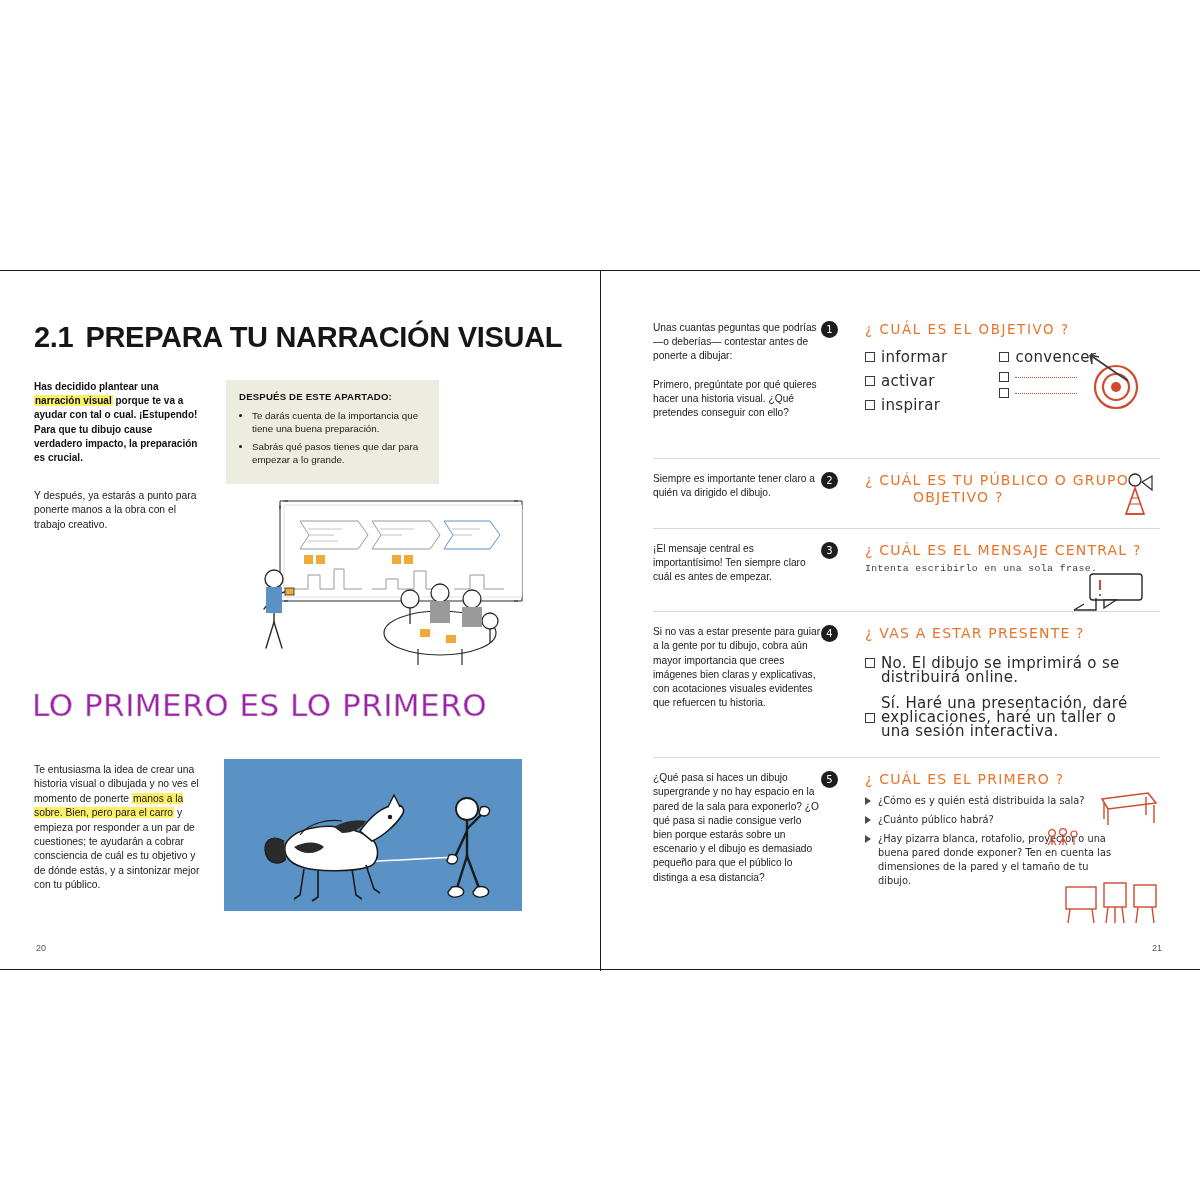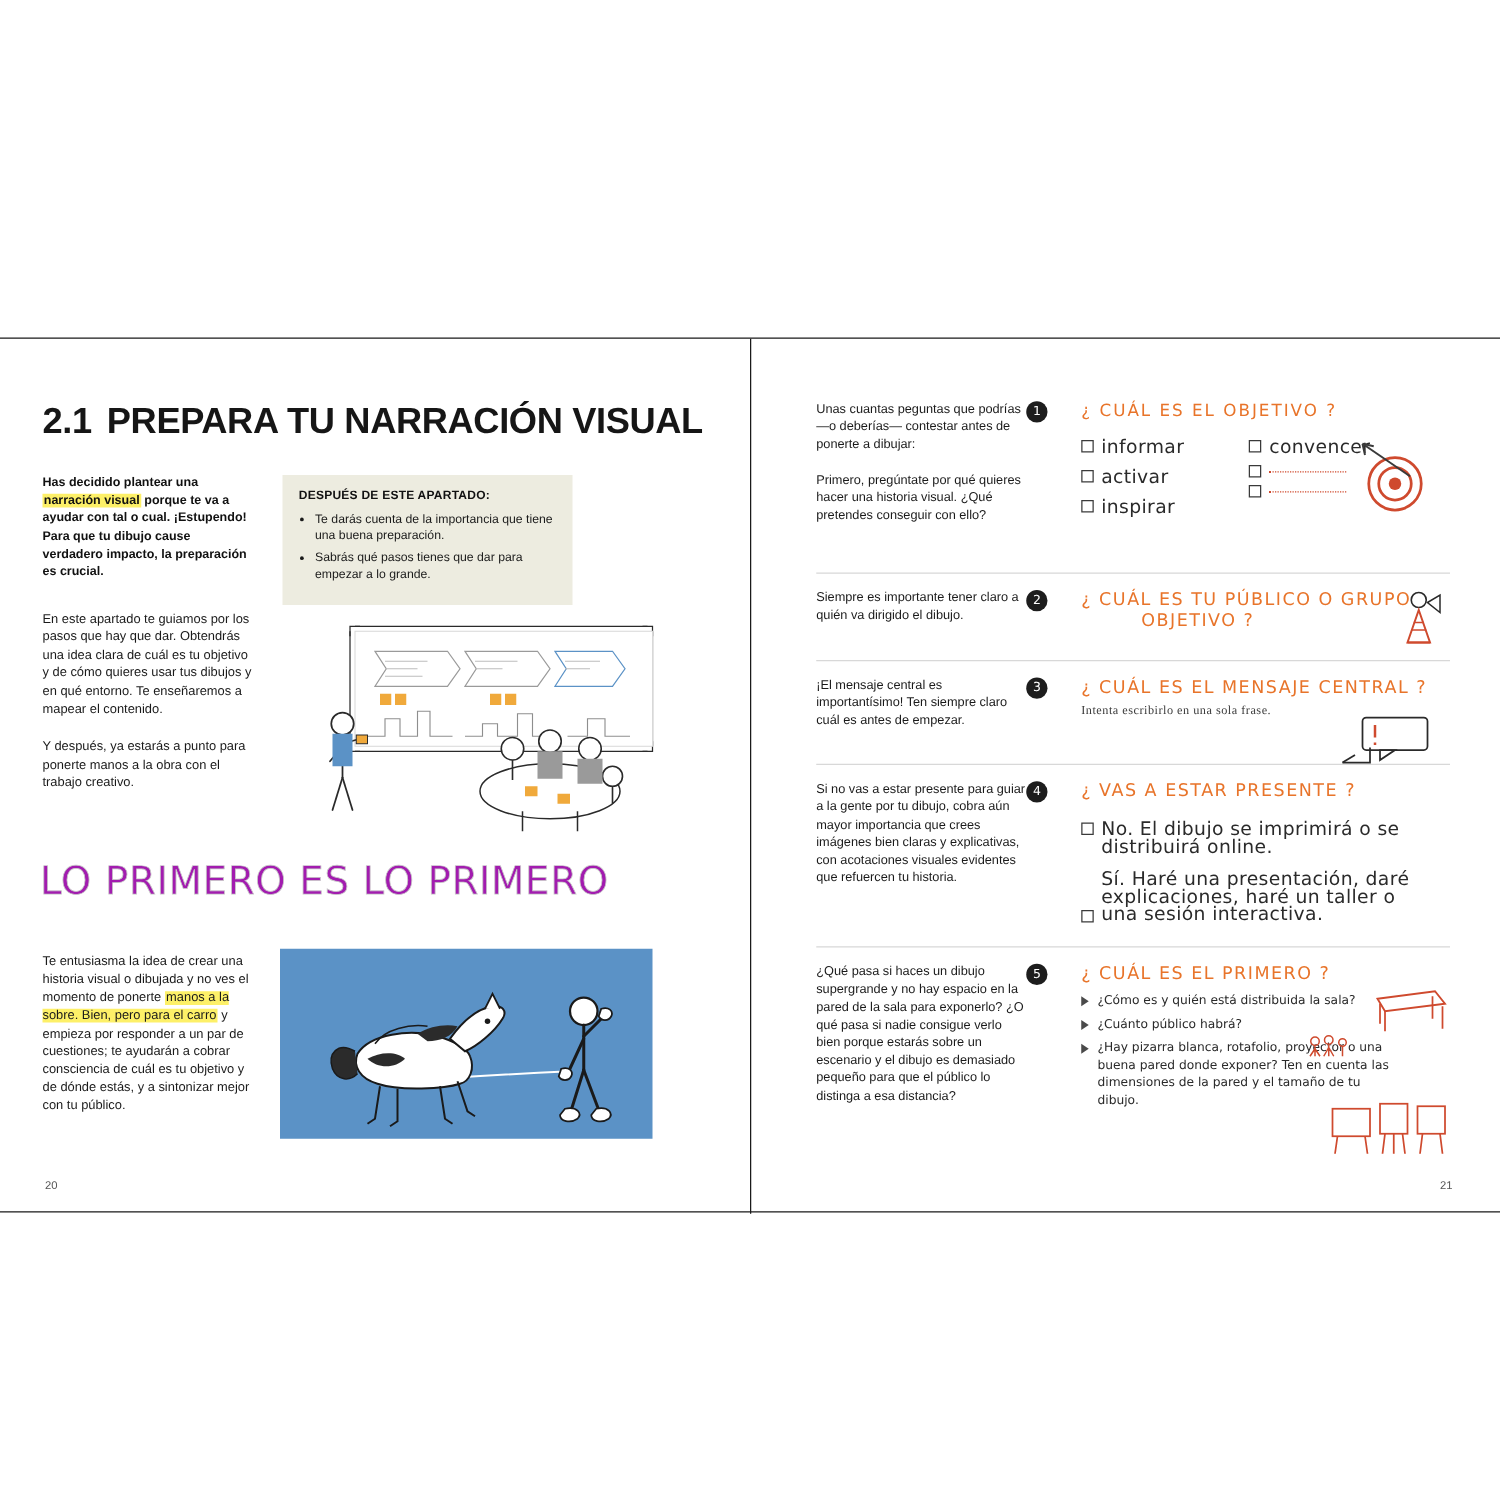--- a/index.html
+++ b/index.html
@@ -59,21 +59,21 @@
   .intro-bold {
     width: 168px;
     font-size: 10px;
     line-height: 14.2px;
     font-weight: bold;
     color: #111;
   }
   .hl { background: #fdf068; padding: 0 1px; }
 
   .callout {
-    width: 232px;
+    width: 213px;
     background: #edece0;
     padding: 11px 7px 13px 13px;
     box-sizing: border-box;
   }
   .callout-title {
     font-size: 9.6px;
     font-weight: bold;
     letter-spacing: 0.2px;
     color: #111;
     margin-bottom: 7px;
@@ -185,21 +185,21 @@
     margin-left: 26px;
     line-height: 17px;
   }
   .q-title.small { font-size: 14px; letter-spacing: 1.2px; }
   .q-sub {
     color: #3a3a3a;
     font-size: 9.8px;
     letter-spacing: 0.4px;
     margin-left: 26px;
     margin-top: 4px;
-    font-family: Liberation Serif, serif;
+    font-family: Liberation Mono, monospace;
   }
 
   .opts { margin-left: 26px; margin-top: 10px; font-size: 15px; color: #2a2a2a;
           font-family: "DejaVu Sans", sans-serif; letter-spacing: 0.3px; }
   .opt { display: flex; align-items: center; gap: 6px; margin-bottom: 6px; }
   .cbx {
     width: 8px; height: 8px;
     border: 1px solid #3a3a3a;
     display: inline-block;
     flex: none;
@@ -251,21 +251,20 @@
       <div class="callout">
         <div class="callout-title">DESPUÉS DE ESTE APARTADO:</div>
         <ul>
           <li>Te darás cuenta de la importancia que tiene una buena preparación.</li>
           <li>Sabrás qué pasos tienes que dar para empezar a lo grande.</li>
         </ul>
       </div>
     </div>
 
     <div class="body-col">
-      <p>En este apartado te guiamos por los pasos que hay que dar. Obtendrás una idea clara de cuál es tu objetivo y de cómo quieres usar tus dibujos y en qué entorno. Te enseñaremos a mapear el contenido.</p>
       <p>Y después, ya estarás a punto para ponerte manos a la obra con el trabajo creativo.</p>
     </div>
 
     <div class="illu-1">
       <svg width="340" height="190" viewBox="0 0 340 190">
 
         <g stroke="#2a2a2a" stroke-width="1" fill="none">
           <path d="M58 28 l0 -8 l8 0"></path>
             <path d="M300 28 l0 -8 l-8 0"></path>
           <path d="M58 112 l0 8 l8 0"></path>
@@ -494,21 +493,21 @@
         <p>Si no vas a estar presente para guiar a la gente por tu dibujo, cobra aún mayor importancia que crees imágenes bien claras y explicativas, con acotaciones visuales evidentes que refuercen tu historia.</p>
       </div>
       <div class="q-right">
         <div class="q-num">4</div>
         <div class="q-title small">¿ VAS A ESTAR PRESENTE ?</div>
         <div class="opts" style="margin-top:14px;">
           <div class="opt" style="align-items:flex-start;">
             <span class="cbx" style="margin-top:2px;"></span>
             <span style="line-height:14px;">No. El dibujo se imprimirá o se distribuirá online.</span>
           </div>
-          <div class="opt" style="align-items:flex-end; margin-top:12px; max-width:270px;">
+          <div class="opt" style="align-items:center; margin-top:12px; max-width:270px;">
             <span class="cbx" style="margin-top:2px;"></span>
             <span style="line-height:14px;">Sí. Haré una presentación, daré explicaciones, haré un taller o una sesión interactiva.</span>
           </div>
         </div>
       </div>
     </div>
 
     <div class="rule"></div>
 
     <div class="q-row">

